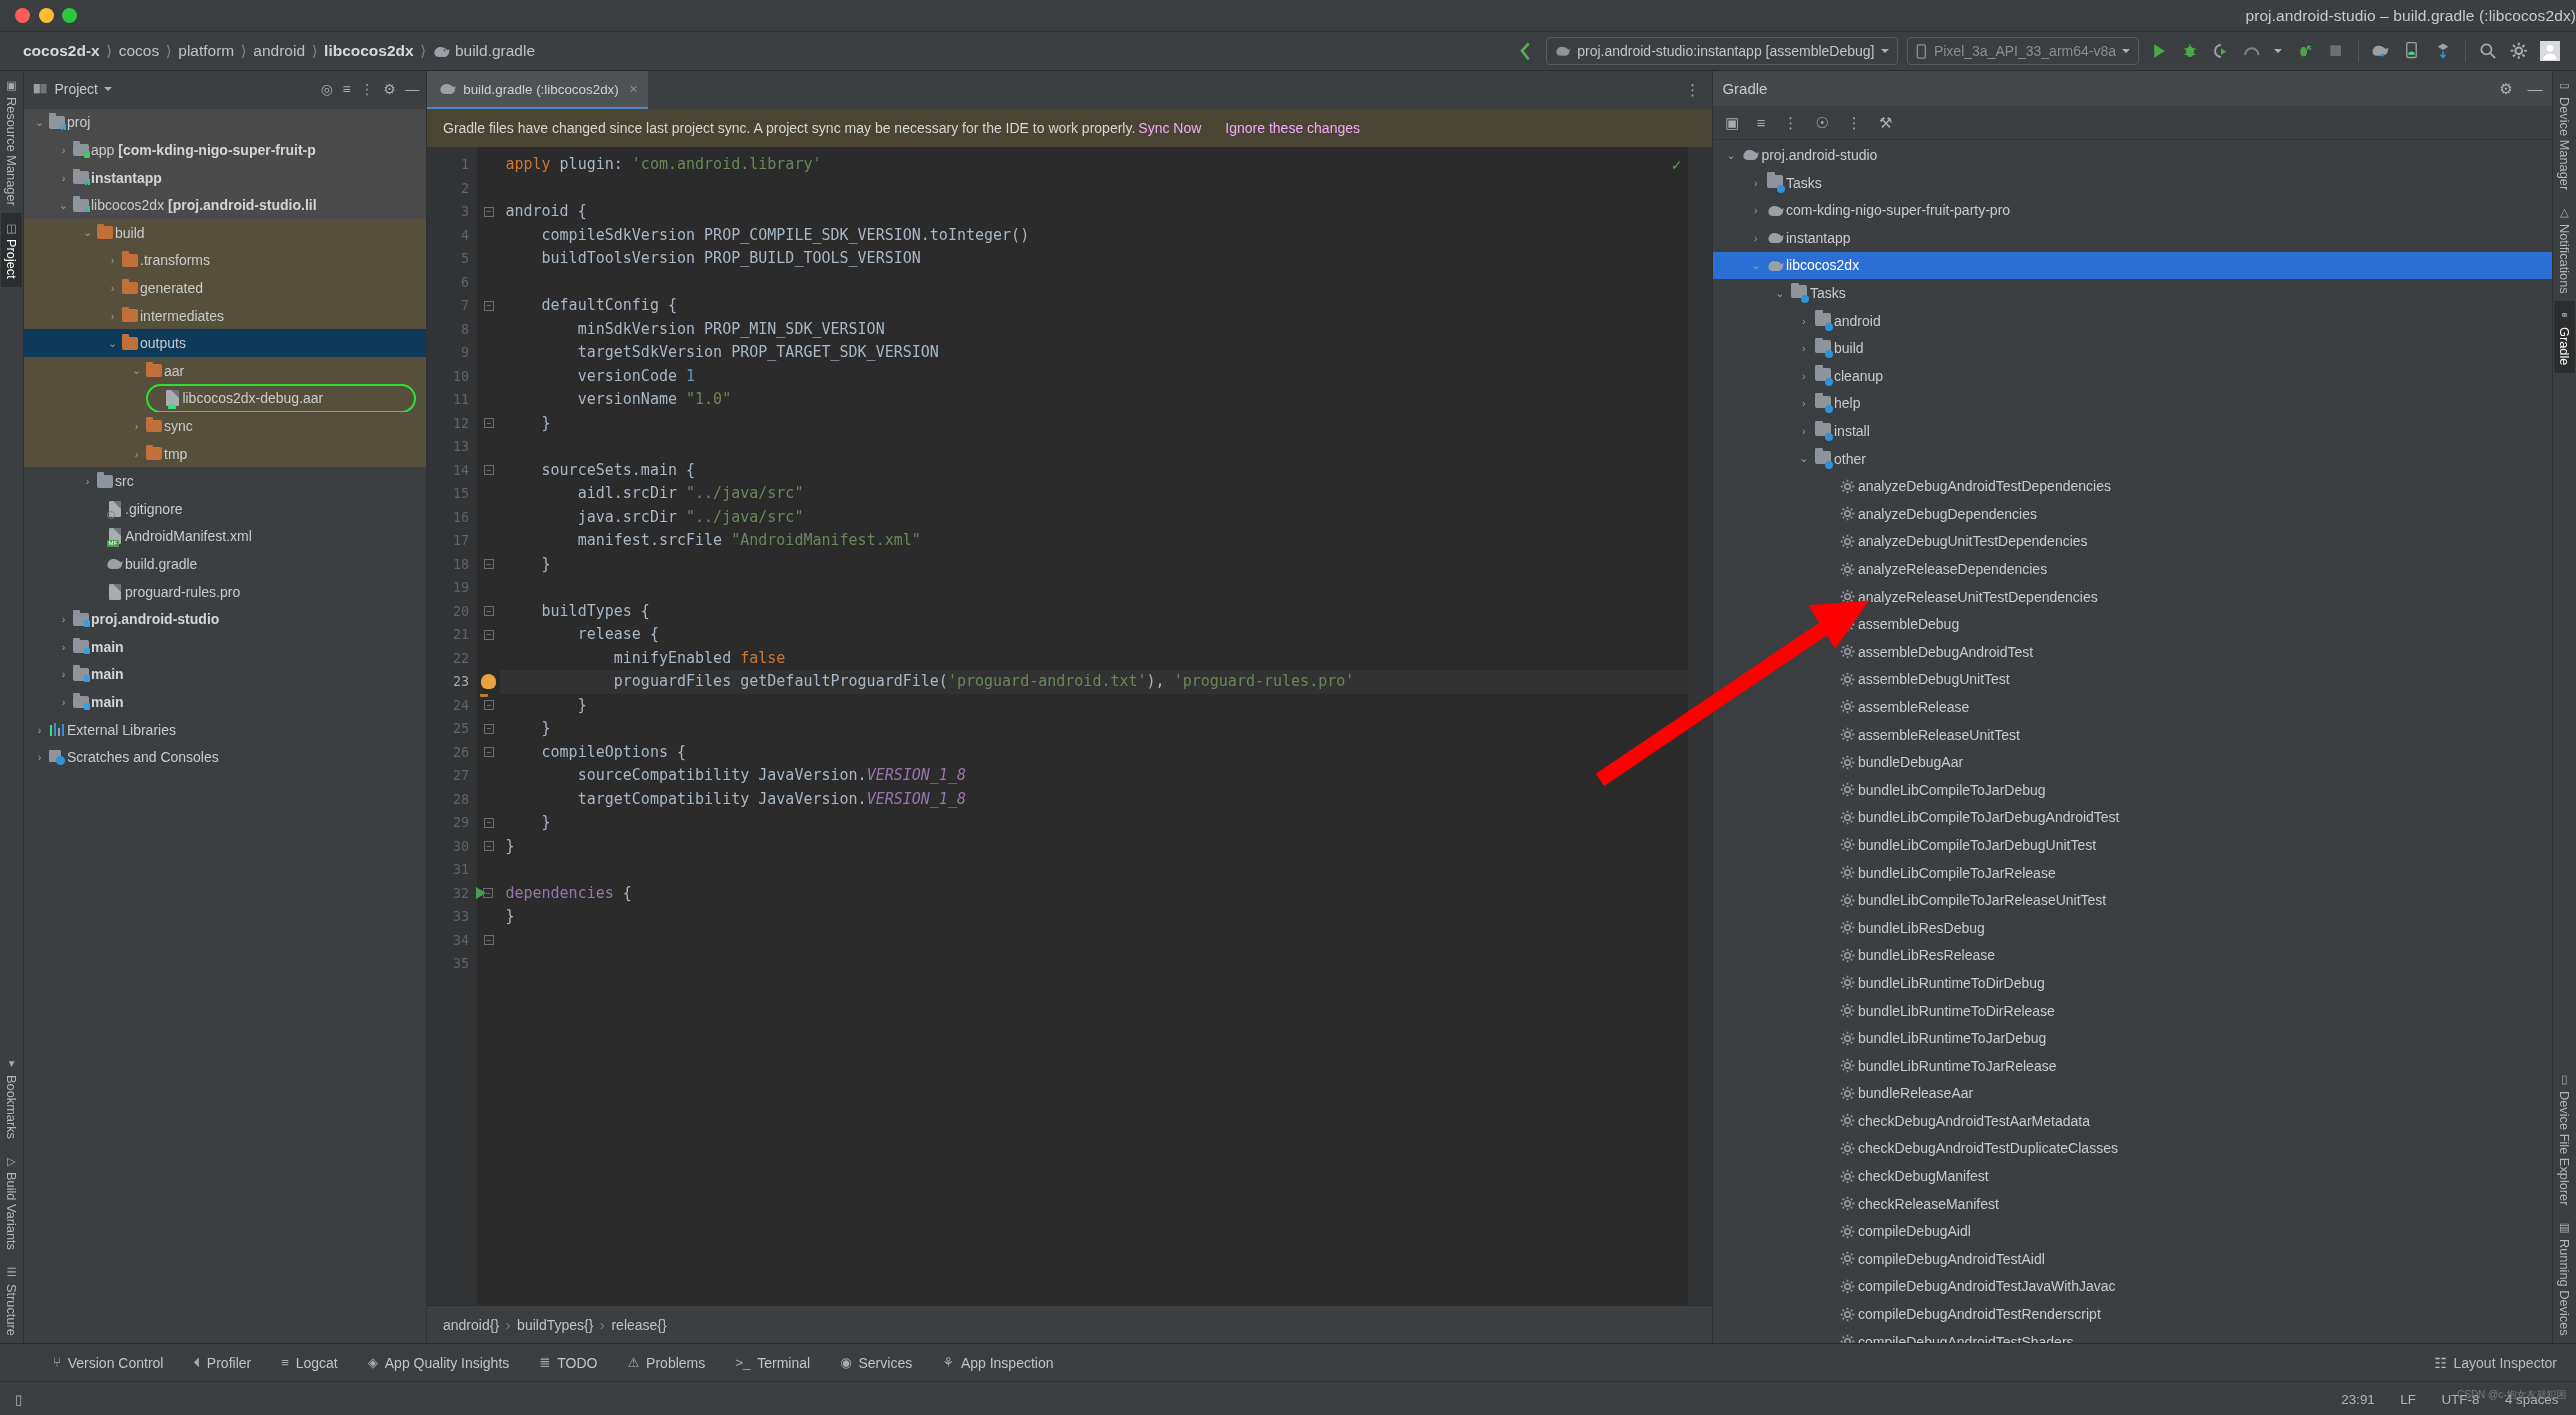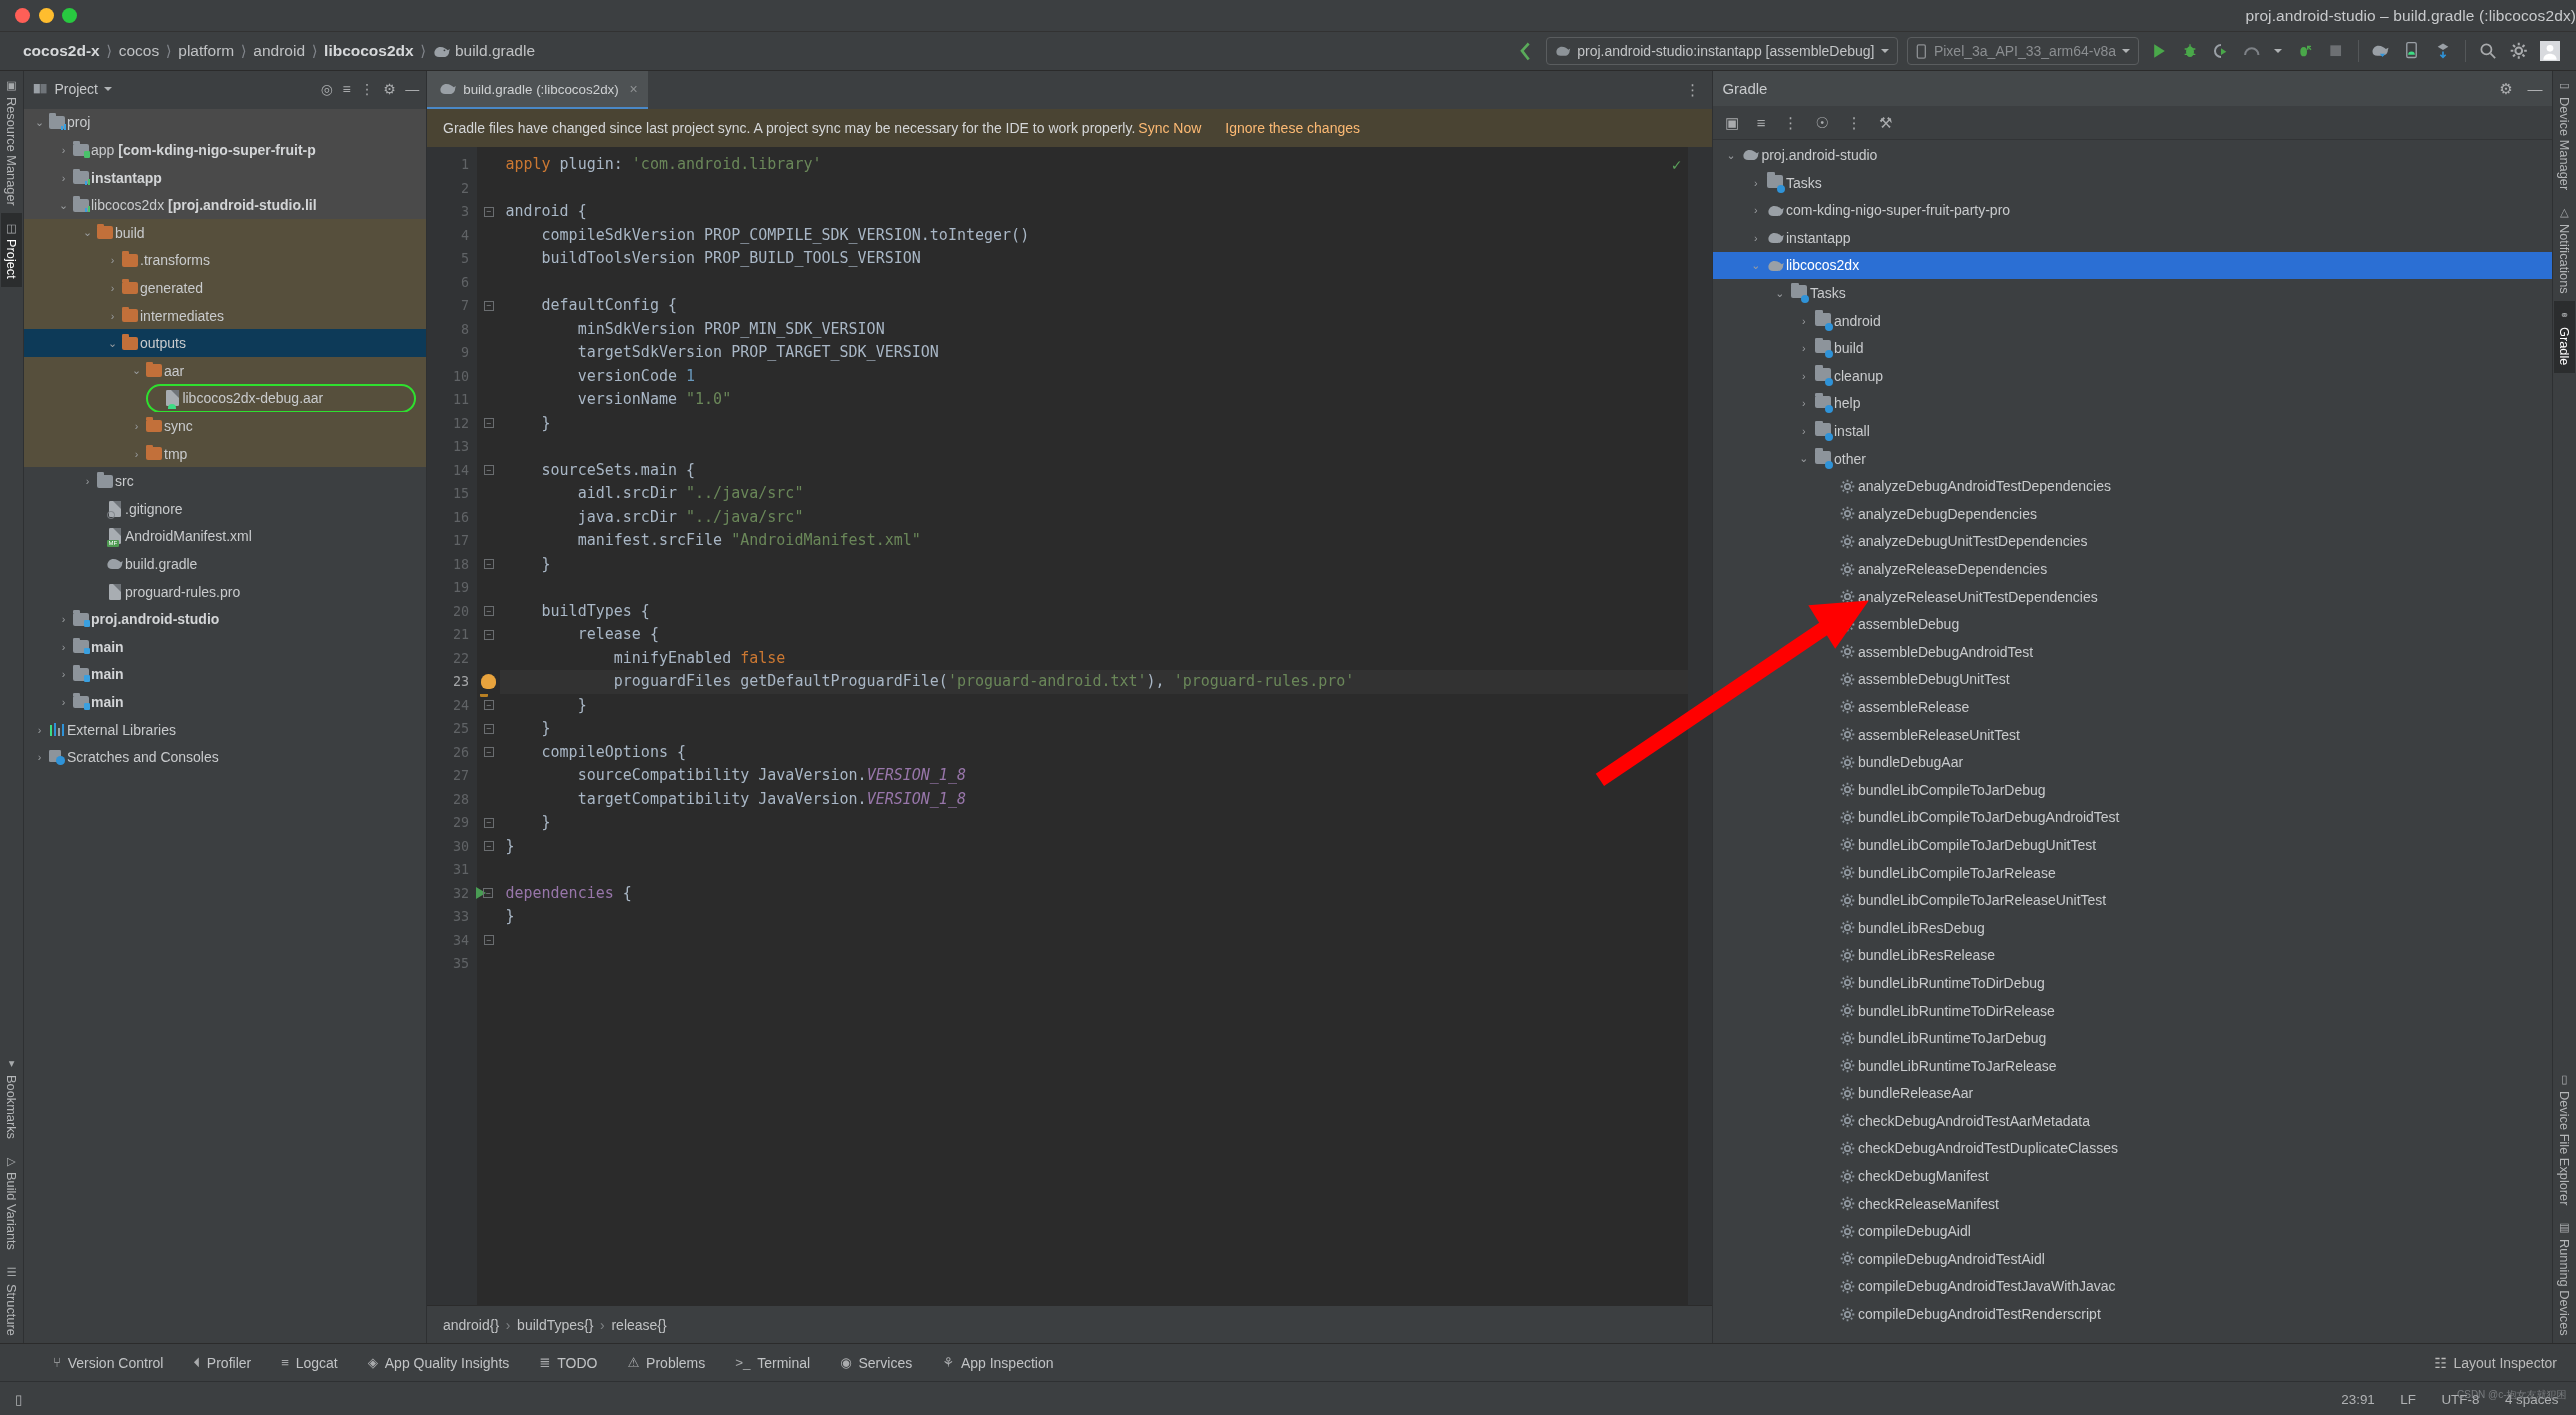--- a/index.html
+++ b/index.html
@@ -109,21 +109,21 @@
   }
   .etab .x { color:#8e9193; font-size:14px; margin-left:4px; }
   .tabstrip .tab-tools { margin-left:auto; display:flex; align-items:center; padding-right:12px; color:#a9abad; }
 
   .notif {
     height:38px; flex:none; background:#4a4433; display:flex; align-items:center;
     padding:0 16px; font-size:14px; color:#d4d6d8; gap:0;
   }
   .notif .msg { }
   .notif .acts { margin-left:auto; display:flex; gap:24px; padding-right:336px; }
-  .notif a { color:#fdba74; text-decoration:none; }
+  .notif a { color:#f0abfc; text-decoration:none; }
 
   .codearea { flex:1; display:flex; min-height:0; position:relative; background:#2b2b2b; overflow:hidden; }
   .gutter { width:50px; flex:none; background:#313335; text-align:right; padding-top:6px; }
   .gutter .ln { height:23.5px; line-height:23.5px; font-family:"DejaVu Sans Mono", monospace; font-size:13.4px; color:#606366; padding-right:8px; }
   .gutter .ln.cur { color:#a4a6a8; }
   .foldcol { width:23px; flex:none; background:#2b2b2b; padding-top:6px; position:relative; }
   .foldcol .fc { height:23.5px; display:flex; align-items:center; justify-content:center; }
   .fold { width:10px;height:10px;border:0.7px solid #6a6d70; display:flex;align-items:center;justify-content:center; color:#8b8e91; font-size:8.7px; line-height:1; }
   .code { flex:1; padding-top:6px; font-family:"DejaVu Sans Mono", monospace; font-size:15px; position:relative; min-width:0; }
   .cl { height:23.5px; line-height:23.5px; white-space:pre; padding-left:5.4px; color:#a9b7c6; }
@@ -1208,20 +1208,32 @@
             <span class="gico">
               <svg width="15" height="15" viewBox="0 0 22 22">
                 <circle cx="11" cy="11" r="4" stroke="#8e969e" stroke-width="2.6" fill="none"></circle>
                 <g stroke="#8e969e" stroke-width="2.6">
                   <path d="M11 1v3M11 18v3M1 11h3M18 11h3M4 4l2 2M16 16l2 2M18 4l-2 2M6 16l-2 2"></path>
                 </g>
               </svg>
             </span>
             <span class="glabel">compileDebugAndroidTestRenderscript</span>
           </div>
+          <div class="grow" style="padding-left: 106px;">
+            <span class="arrow"></span>
+            <span class="gico">
+              <svg width="15" height="15" viewBox="0 0 22 22">
+                <circle cx="11" cy="11" r="4" stroke="#8e969e" stroke-width="2.6" fill="none"></circle>
+                <g stroke="#8e969e" stroke-width="2.6">
+                  <path d="M11 1v3M11 18v3M1 11h3M18 11h3M4 4l2 2M16 16l2 2M18 4l-2 2M6 16l-2 2"></path>
+                </g>
+              </svg>
+            </span>
+            <span class="glabel">compileDebugAndroidTestShaders</span>
+          </div>
         </div>
     </div>
 
     <div class="stripe right">
       <div class="vtab">
         <span class="ico">▭</span>
         <span>Device Manager</span>
       </div>
       <div class="vtab">
         <span class="ico">△</span>

